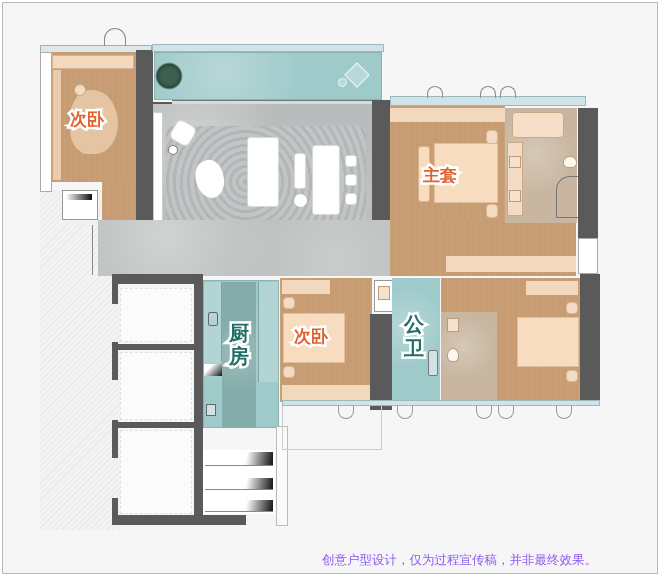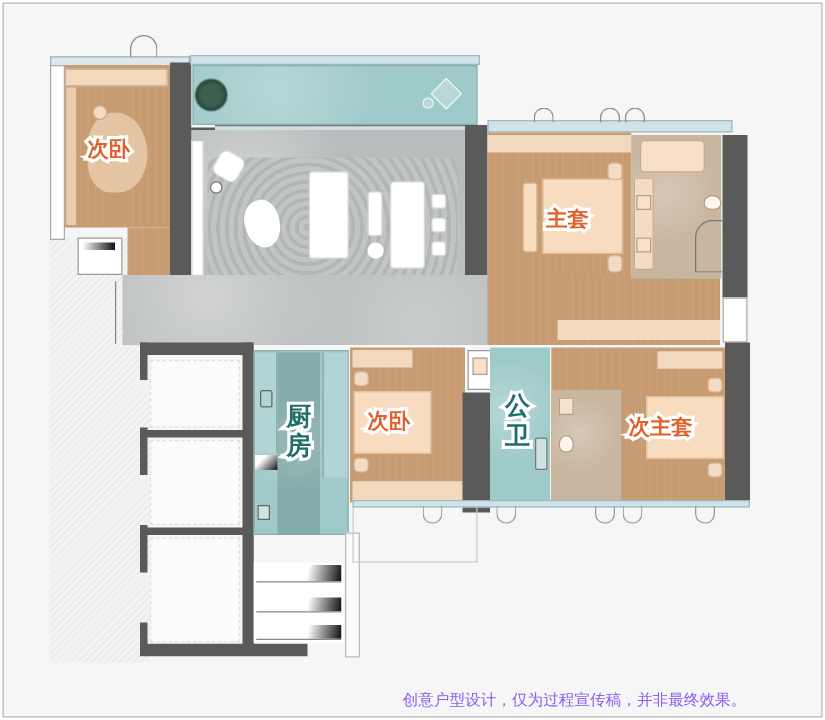--- a/index.html
+++ b/index.html
@@ -143,21 +143,21 @@
   <div class="abs door-arc" style="left:480px;top:86px;width:16px;height:12px;"></div>
   <div class="abs door-arc" style="left:500px;top:86px;width:16px;height:12px;"></div>
   <div class="abs wood" style="left:390px;top:106px;width:115px;height:170px;"></div>
   <div class="abs woodlight" style="left:390px;top:108px;width:115px;height:14px;"></div>
   <div class="abs bed" style="left:434px;top:143px;width:64px;height:60px;"></div>
   <div class="abs pillow" style="left:418px;top:146px;width:12px;height:56px;"></div>
   <div class="abs nightstand" style="left:486px;top:130px;width:12px;height:14px;"></div>
   <div class="abs nightstand" style="left:486px;top:204px;width:12px;height:14px;"></div>
   <div class="abs wood" style="left:440px;top:220px;width:136px;height:56px;"></div>
   <div class="abs woodlight" style="left:446px;top:256px;width:130px;height:16px;"></div>
-  <div class="room-label label-orange" style="left:437px;top:164px;font-family:Liberation Mono, monospace;">主套</div>
+  <div class="room-label label-orange" style="left:423px;top:164px;font-family:Liberation Mono, monospace;">主套</div>
 
   <div class="abs bathstone" style="left:505px;top:108px;width:72px;height:115px;"></div>
   <div class="abs tub" style="left:512px;top:112px;width:52px;height:26px;"></div>
   <div class="abs" style="left:507px;top:142px;width:16px;height:74px;background:#f4dcc4;border:1px solid #c9a988;"></div>
   <div class="abs sink" style="left:509px;top:156px;width:12px;height:12px;"></div>
   <div class="abs sink" style="left:509px;top:190px;width:12px;height:12px;"></div>
   <div class="abs toilet" style="left:563px;top:156px;width:14px;height:12px;"></div>
   <div class="abs" style="left:556px;top:176px;width:22px;height:42px;border:1px solid #777;border-radius:14px 0 0 0;border-right:none;"></div>
   <div class="abs wall" style="left:578px;top:108px;width:20px;height:130px;"></div>
   <div class="abs" style="left:578px;top:238px;width:20px;height:36px;background:#fff;border:1px solid #aaa;"></div>
@@ -215,21 +215,20 @@
   <div class="abs sink" style="left:446px;top:318px;width:12px;height:14px;"></div>
   <div class="abs toilet" style="left:446px;top:346px;width:12px;height:14px;"></div>
   <div class="abs wood" style="left:441px;top:278px;width:140px;height:122px;"></div>
   <div class="abs bathstone" style="left:441px;top:312px;width:56px;height:88px;"></div>
   <div class="abs sink" style="left:447px;top:318px;width:12px;height:14px;"></div>
   <div class="abs toilet" style="left:447px;top:348px;width:12px;height:14px;"></div>
   <div class="abs woodlight" style="left:526px;top:281px;width:52px;height:14px;"></div>
   <div class="abs bed" style="left:517px;top:317px;width:62px;height:50px;"></div>
   <div class="abs nightstand" style="left:566px;top:302px;width:12px;height:12px;"></div>
   <div class="abs nightstand" style="left:566px;top:370px;width:12px;height:12px;"></div>
-  <div class="room-label label-orange" style="left:503px;top:330px;">次主套</div>
   <div class="abs wall" style="left:580px;top:274px;width:20px;height:126px;"></div>
 
   <div class="abs glass" style="left:282px;top:400px;width:318px;height:6px;"></div>
   <div class="abs" style="left:338px;top:405px;width:16px;height:14px;border:1px solid #999;border-top:none;border-radius:0 0 20px 20px;"></div>
   <div class="abs" style="left:397px;top:405px;width:16px;height:14px;border:1px solid #999;border-top:none;border-radius:0 0 20px 20px;"></div>
   <div class="abs" style="left:476px;top:405px;width:16px;height:14px;border:1px solid #999;border-top:none;border-radius:0 0 20px 20px;"></div>
   <div class="abs" style="left:498px;top:405px;width:16px;height:14px;border:1px solid #999;border-top:none;border-radius:0 0 20px 20px;"></div>
   <div class="abs" style="left:556px;top:405px;width:16px;height:14px;border:1px solid #999;border-top:none;border-radius:0 0 20px 20px;"></div>
   <div class="abs" style="left:282px;top:406px;width:100px;height:44px;border:1px solid #ccc;border-top:none;"></div>
 </div>

